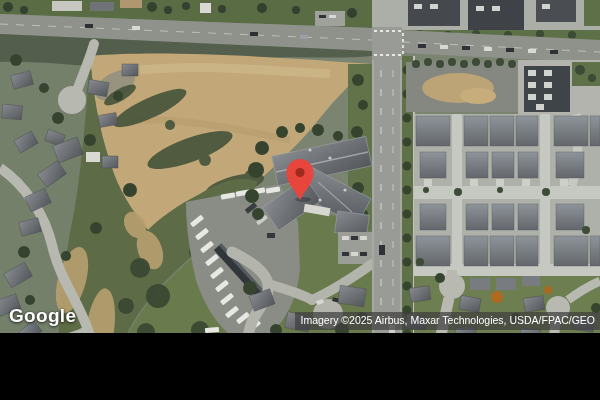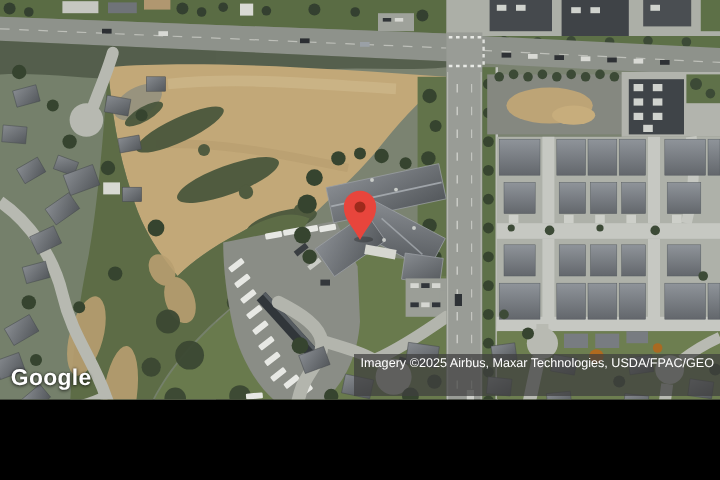--- a/index.html
+++ b/index.html
@@ -4,21 +4,21 @@
 <style>
   html,body{margin:0;padding:0;background:#000;}
   .stage{position:relative;width:600px;height:333px;overflow:hidden;
          font-family:Liberation Sans, sans-serif;background:#7b8371;}
   .map-svg{position:absolute;left:0;top:0;display:block;}
   .marker-svg{position:absolute;left:283px;top:153px;width:36px;height:50px;cursor:pointer;}
   .google-logo{position:absolute;left:9px;bottom:6px;color:#fff;font-size:19px;
          font-weight:700;letter-spacing:.3px;cursor:pointer;
          text-shadow:0 1px 3px rgba(0,0,0,.65),0 0 2px rgba(0,0,0,.45);}
   .attribution{position:absolute;right:0;bottom:3px;background:rgba(62,62,62,.72);
-         color:#fff;font-size:10.5px;line-height:13px;padding:2px 5px 20px 6px;
+         color:#fff;font-size:10.5px;line-height:13px;padding:2px 5px 3px 6px;
          white-space:nowrap;}
 </style>
 </head>
 <body>
 
 <div class="stage">
 
 <svg class="map-svg" width="600" height="400" viewBox="0 0 600 400">
   <defs>
     <linearGradient id="roofG" x1="0" y1="0" x2="1" y2="1">

